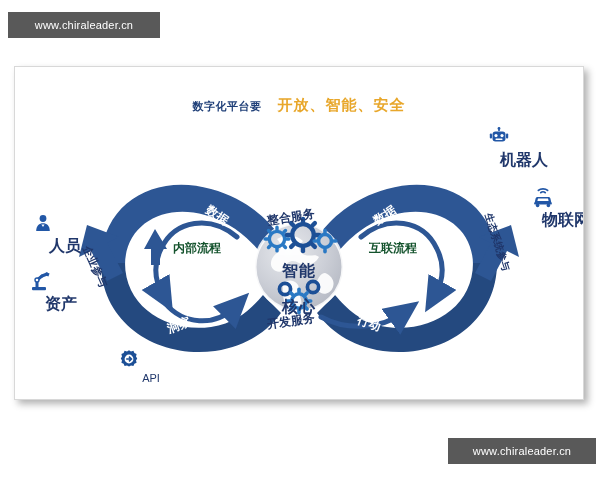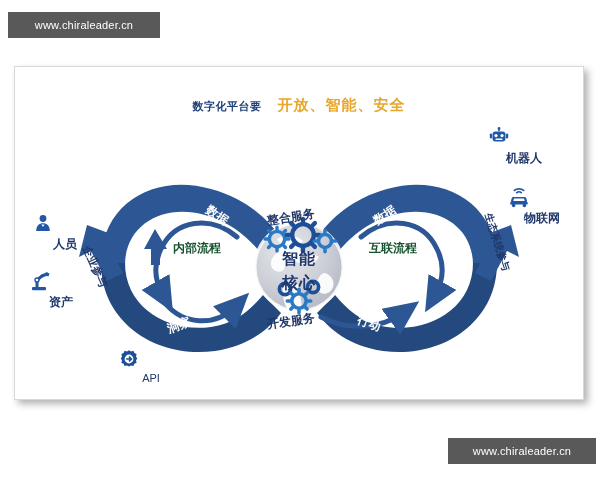--- a/index.html
+++ b/index.html
@@ -99,21 +99,21 @@
   }
   .side-item .si-icon {
     display: block;
     height: 22px;
     line-height: 22px;
     color: #2257a6;
   }
   .side-item .si-label {
     display: block;
     font-family: Liberation Mono, monospace;
-    font-size: 12px;
+    font-size: 16px;
     font-weight: bold;
     color: #20376b;
     margin-top: 1px;
     white-space: nowrap;
   }
 
   
   .rot {
     position: absolute;
     font-family: "DejaVu Sans", sans-serif;
@@ -126,20 +126,21 @@
 
   .core-word {
     position: absolute;
     width: 100%;
     text-align: center;
     font-family: "DejaVu Sans", sans-serif;
     font-weight: bold;
     font-size: 16px;
     color: #20376b;
     letter-spacing: 1px;
+    margin-top: 12px;
   }
 
   svg { display: block; }
 </style>
 </head>
 <body>
 
 <div id="stage">
 
   <div class="watermark" id="wm-top">www.chiraleader.cn</div>
@@ -374,21 +375,21 @@
             <circle cx="7" cy="8.6" r="1.6" fill="#ffffff"></circle>
             <circle cx="13" cy="8.6" r="1.6" fill="#ffffff"></circle>
             <rect x="6.4" y="11.4" width="7.2" height="1.6" rx="0.8" fill="#ffffff"></rect>
             <rect x="0.8" y="6.5" width="2.2" height="5" rx="1" fill="#2257a6"></rect>
             <rect x="17" y="6.5" width="2.2" height="5" rx="1" fill="#2257a6"></rect>
           </svg>
         </span>
         <span class="si-label">机器人</span>
       </div>
 
-      <div class="side-item" style="left:492px; top:120px; width:70px;">
+      <div class="side-item" style="left:516px; top:120px; width:70px;">
         <span class="si-icon">
           <svg width="24" height="22" viewBox="0 0 24 22">
             <path d="M7.4 3.4 C9.6 1.4 14.4 1.4 16.6 3.4" stroke="#2257a6" stroke-width="1.8" fill="none" stroke-linecap="round"></path>
             <path d="M9.8 5.6 C10.9 4.6 13.1 4.6 14.2 5.6" stroke="#2257a6" stroke-width="1.8" fill="none" stroke-linecap="round"></path>
             <path d="M3.6 16 L4.6 11.6 C4.8 10.6 5.6 10 6.6 10 L17.4 10 C18.4 10 19.2 10.6 19.4 11.6 L20.4 16 Z" fill="#2257a6"></path>
             <rect x="3.2" y="15.2" width="17.6" height="2.4" rx="1.2" fill="#2257a6"></rect>
             <circle cx="6.6" cy="18.4" r="1.8" fill="#2257a6"></circle>
             <circle cx="17.4" cy="18.4" r="1.8" fill="#2257a6"></circle>
             <path d="M7 11.6 L17 11.6 L17.6 14 L6.4 14 Z" fill="#ffffff"></path>
           </svg>

